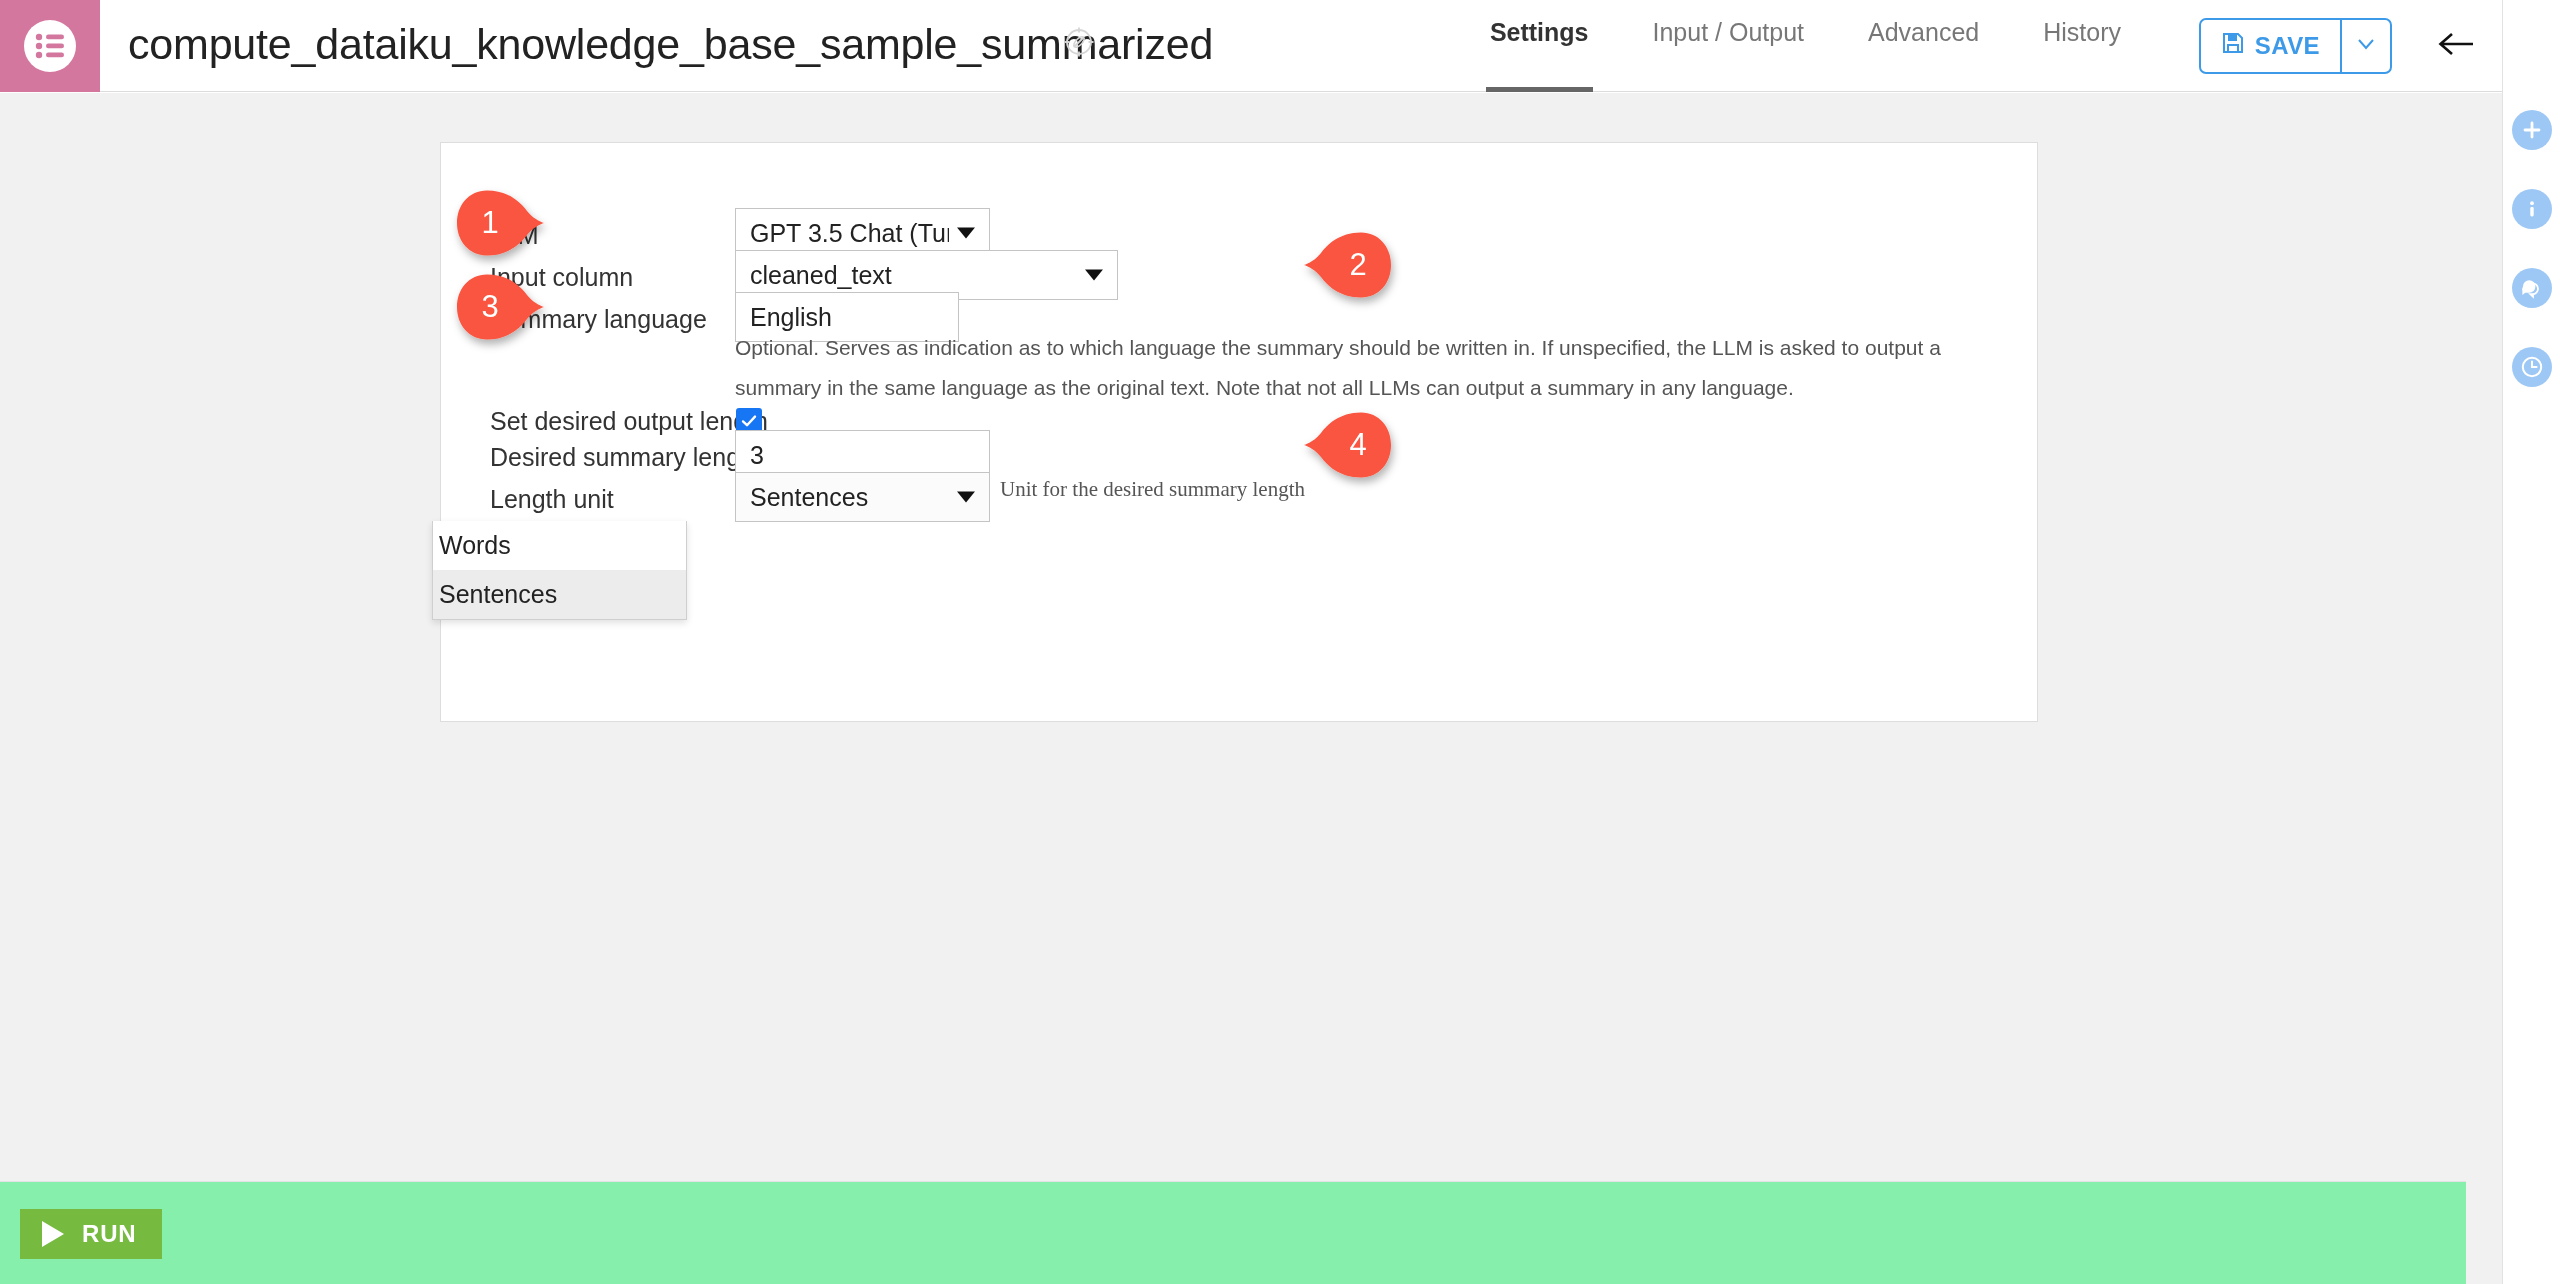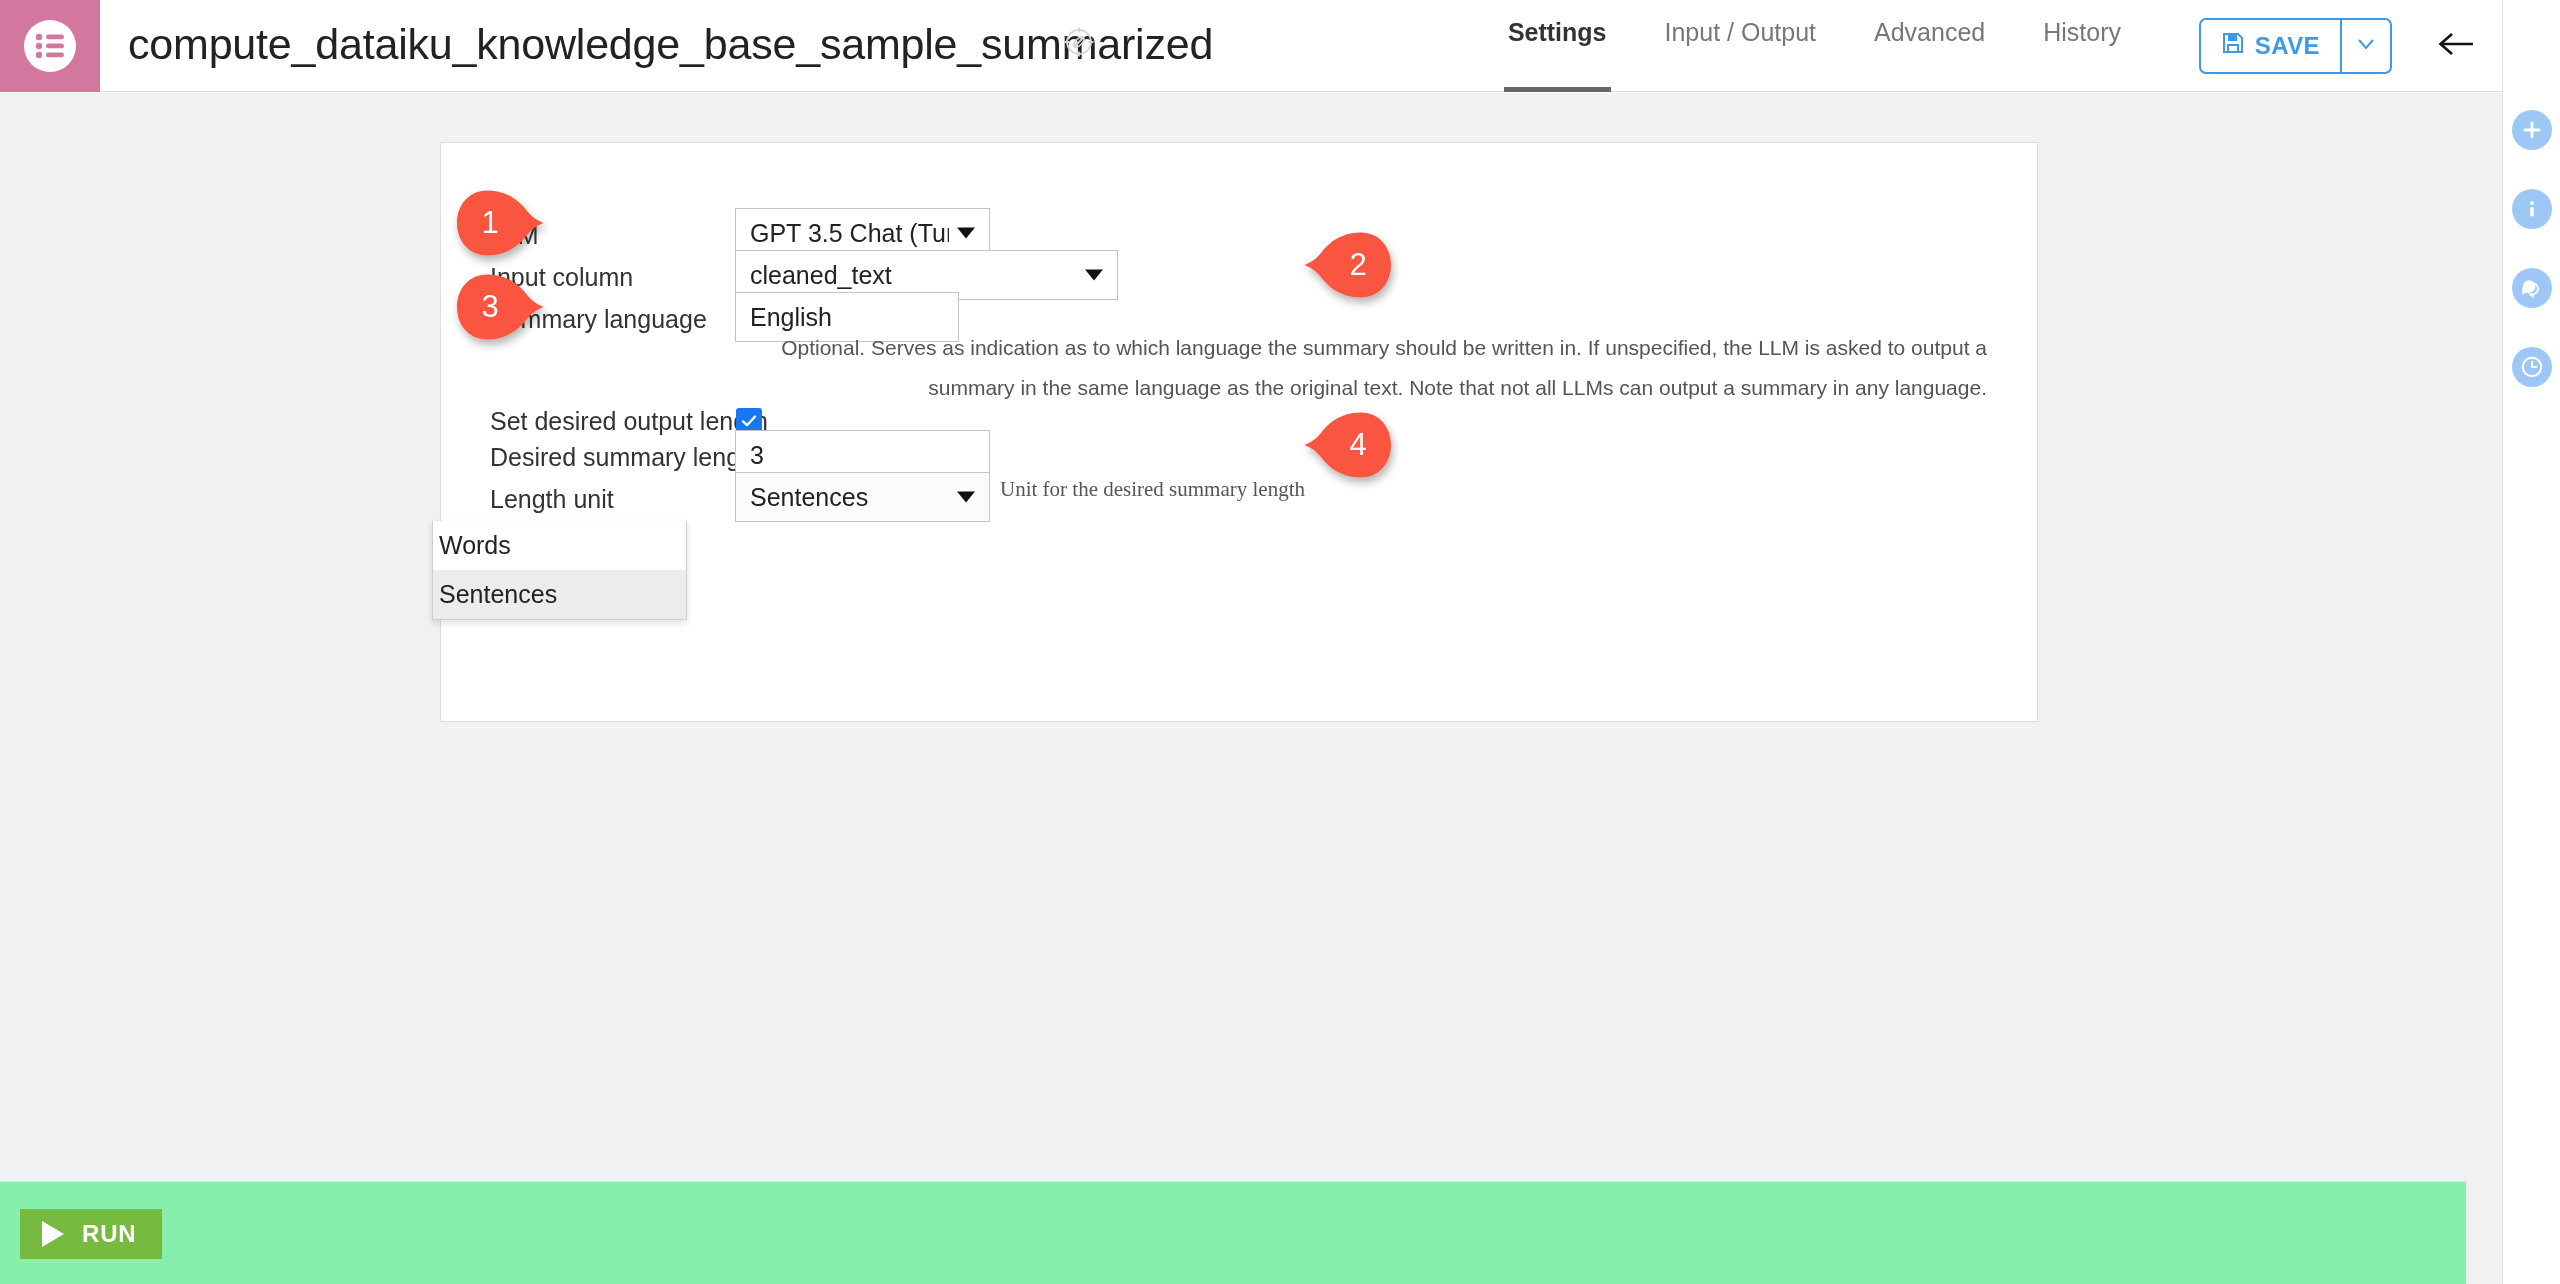--- a/index.html
+++ b/index.html
@@ -36,21 +36,21 @@
     letter-spacing: -0.2px;
     white-space: nowrap;
   }
   .title-badge {
     position: absolute; left: 1062px; top: 25px;
     width: 34px; height: 34px;
   }
 
   .tabs {
     position: absolute; right: 355px; top: 0;
-    height: 92px; display: flex; align-items: center; gap: 6px;
+    height: 92px; display: flex; align-items: center; gap: 12px;
   }
   .tab {
     position: relative;
     padding: 0 26px;
     line-height: 64px;
     height: 92px;
     font-size: 25px;
     color: #777777;
     white-space: nowrap;
     cursor: pointer;
@@ -334,21 +334,21 @@
     <div class="label" style="left:49px; top:120px;">Input column</div>
     <div class="ctl select" style="left:294px; top:107px; width:383px;">
       <span class="val">cleaned_text</span>
       <span class="caret"></span>
     </div>
 
     <div class="label" style="left:49px; top:162px;">Summary language</div>
     <div class="ctl text" style="left:294px; top:149px; width:224px;">
       <span class="val">English</span>
     </div>
-    <div class="help" style="left:294px; top:185px; width:1252px;text-align:right;">Optional. Serves as indication as to which language the summary should be written in. If unspecified, the LLM is asked to output a summary in the same language as the original text. Note that not all LLMs can output a summary in any language.</div>
+    <div class="help" style="left:294px; top:185px; width:1252px;">Optional. Serves as indication as to which language the summary should be written in. If unspecified, the LLM is asked to output a summary in the same language as the original text. Note that not all LLMs can output a summary in any language.</div>
 
     <div class="label" style="left:49px; top:264px;">Set desired output length</div>
     <div class="checkbox" style="left:295px; top:265px;">
       <svg width="18" height="18" viewBox="0 0 18 18" aria-hidden="true">
         <path d="M3 9.4 L7 13.2 L15 4.6" fill="none" stroke="#ffffff" stroke-width="2.4" stroke-linecap="round" stroke-linejoin="round"></path>
       </svg>
     </div>
 
     <div class="label" style="left:49px; top:300px;">Desired summary length</div>
     <div class="ctl text" style="left:294px; top:287px; width:255px;">

